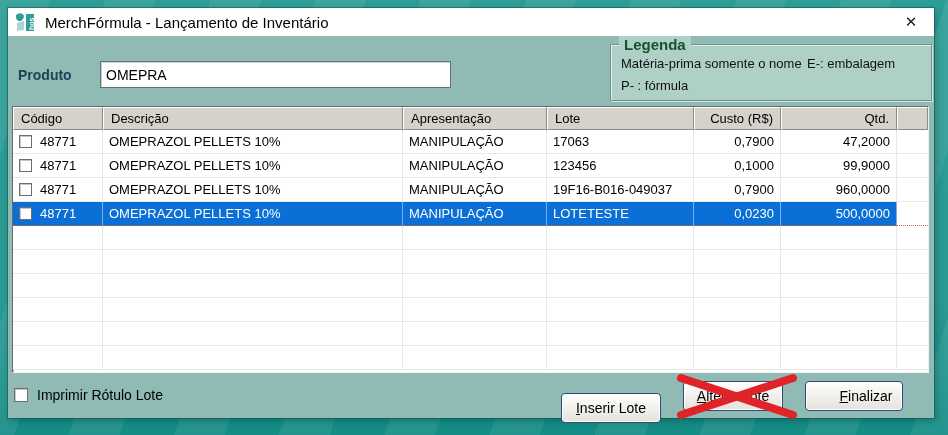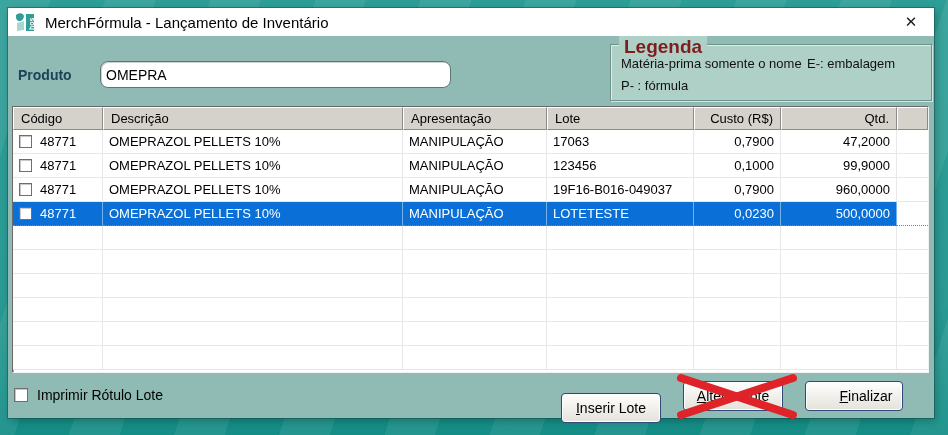--- a/index.html
+++ b/index.html
@@ -34,34 +34,34 @@
   }
 
   
   .body { position:absolute; left:0; top:28px; width:100%; height:382px; }
 
   .produto-label {
     position:absolute; left:10px; top:31px; font-size:14px; font-weight:bold; color:#1e4257;
   }
   .produto-input {
     position:absolute; left:92px; top:25px; width:351px; height:27px;
-    background:#fff; border:1px solid #5f7572; border-radius:8px;
+    background:#fff; border:1px solid #5f7572; border-radius:0;
     box-shadow: inset 1px 1px 0 rgba(0,0,0,0.18);
     font-family:"Liberation Sans", sans-serif; font-size:14px; color:#000; padding:0 5px; outline:none;
   }
 
   
   .legend-box {
     position:absolute; left:602px; top:8px; width:322px; height:57px;
     background:#afd0c7; border:1px solid #6f938b;
     box-shadow: inset 1px 1px 0 #ddeee8, 1px 1px 0 #d2e6df;
   }
   .legend-title {
     position:absolute; top:-9px; left:8px; padding:0 5px; background:#afd0c7;
-    font-size:19px; font-weight:bold; color:#7f1d1d;
+    font-size:15px; font-weight:bold; color:#14532d;
   }
   .legend-grid {
     position:absolute; left:10px; top:10px; right:6px;
     display:grid; grid-template-columns: 182px 1fr; column-gap:4px; row-gap:4px;
     font-size:13px; color:#111; line-height:18px;
   }
 
   
   .grid-frame {
     position:absolute; left:4px; top:70px; width:917px; height:267px;

